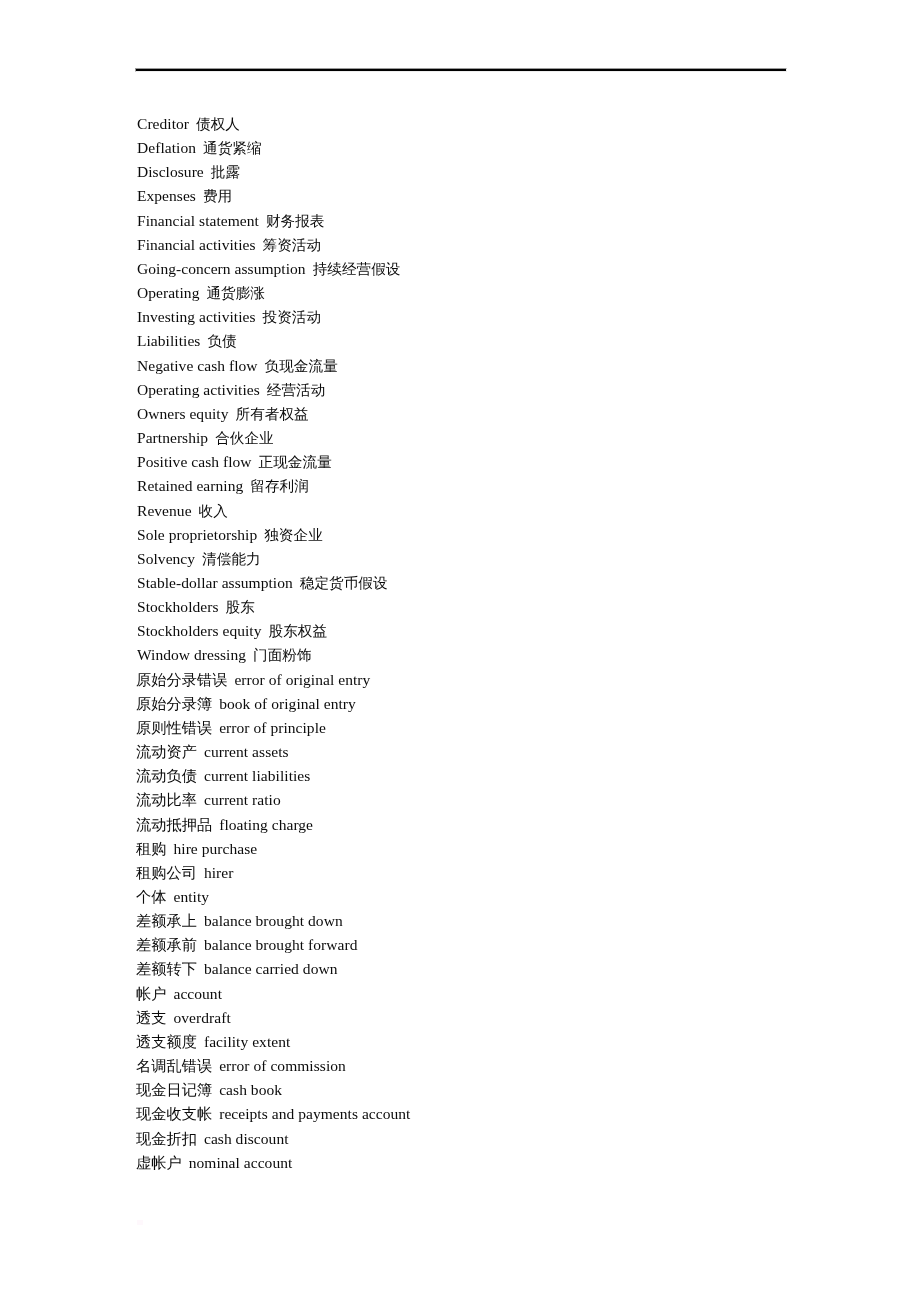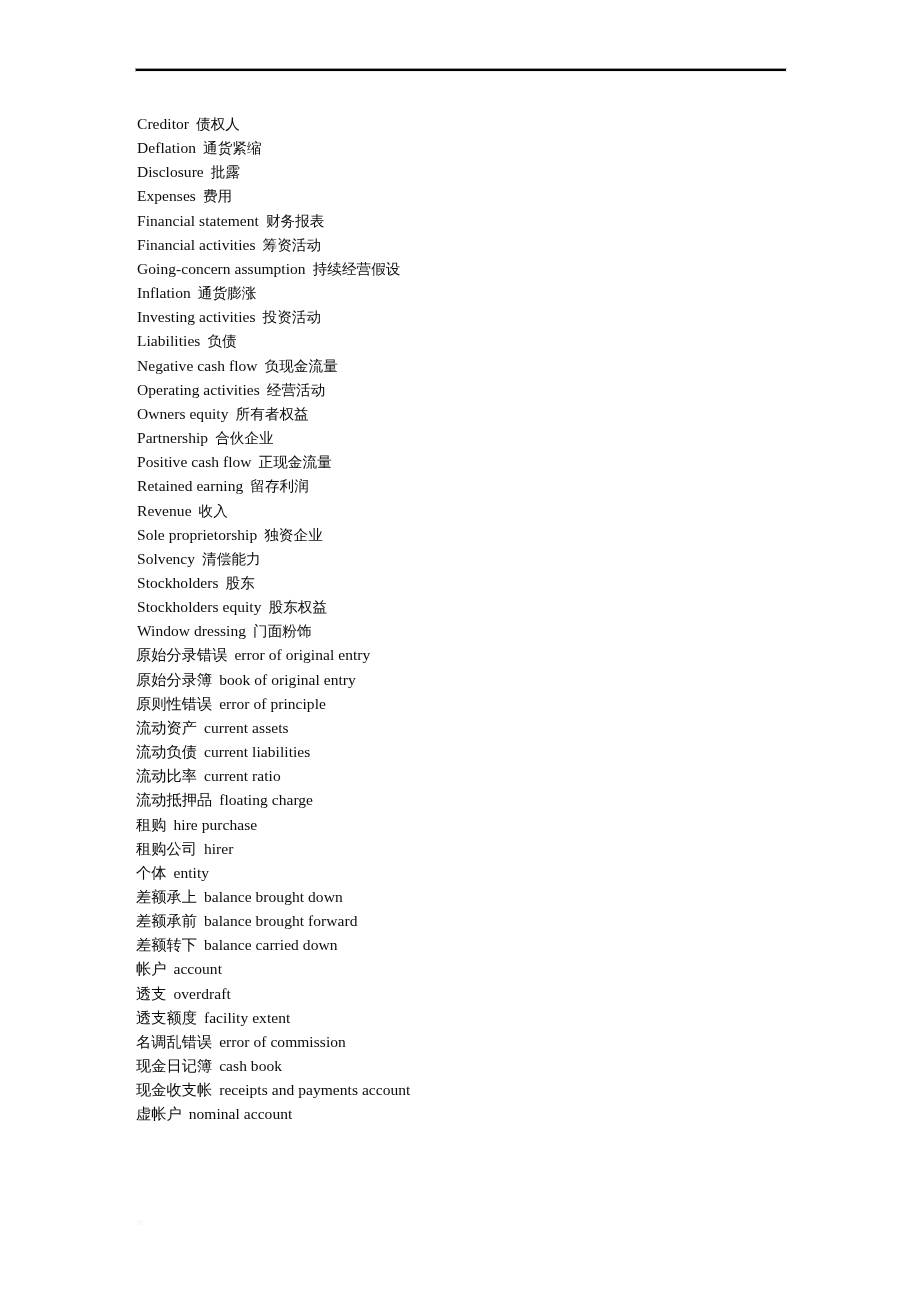--- a/index.html
+++ b/index.html
@@ -99,32 +99,33 @@
   <hr id="header-rule">
 
   <div id="glossary">
       <div class="entry"><span class="term-en">Creditor</span><span class="gap"></span><span class="term-zh">债权人</span></div>
       <div class="entry"><span class="term-en">Deflation</span><span class="gap"></span><span class="term-zh">通货紧缩</span></div>
       <div class="entry"><span class="term-en">Disclosure</span><span class="gap"></span><span class="term-zh">批露</span></div>
       <div class="entry"><span class="term-en">Expenses</span><span class="gap"></span><span class="term-zh">费用</span></div>
       <div class="entry"><span class="term-en">Financial statement</span><span class="gap"></span><span class="term-zh">财务报表</span></div>
       <div class="entry"><span class="term-en">Financial activities</span><span class="gap"></span><span class="term-zh">筹资活动</span></div>
       <div class="entry"><span class="term-en">Going-concern assumption</span><span class="gap"></span><span class="term-zh">持续经营假设</span></div>
-      <div class="entry"><span class="term-en">Inflation</span><span class="gap"></span><span class="term-zh">通货膨涨</span></div>
+      <div class="entry"><span class="term-en">Operating</span><span class="gap"></span><span class="term-zh">通货膨涨</span></div>
       <div class="entry"><span class="term-en">Investing activities</span><span class="gap"></span><span class="term-zh">投资活动</span></div>
       <div class="entry"><span class="term-en">Liabilities</span><span class="gap"></span><span class="term-zh">负债</span></div>
       <div class="entry"><span class="term-en">Negative cash flow</span><span class="gap"></span><span class="term-zh">负现金流量</span></div>
       <div class="entry"><span class="term-en">Operating activities</span><span class="gap"></span><span class="term-zh">经营活动</span></div>
       <div class="entry"><span class="term-en">Owners equity</span><span class="gap"></span><span class="term-zh">所有者权益</span></div>
       <div class="entry"><span class="term-en">Partnership</span><span class="gap"></span><span class="term-zh">合伙企业</span></div>
       <div class="entry"><span class="term-en">Positive cash flow</span><span class="gap"></span><span class="term-zh">正现金流量</span></div>
       <div class="entry"><span class="term-en">Retained earning</span><span class="gap"></span><span class="term-zh">留存利润</span></div>
       <div class="entry"><span class="term-en">Revenue</span><span class="gap"></span><span class="term-zh">收入</span></div>
       <div class="entry"><span class="term-en">Sole proprietorship</span><span class="gap"></span><span class="term-zh">独资企业</span></div>
       <div class="entry"><span class="term-en">Solvency</span><span class="gap"></span><span class="term-zh">清偿能力</span></div>
+      <div class="entry"><span class="term-en">Stable-dollar assumption</span><span class="gap"></span><span class="term-zh">稳定货币假设</span></div>
       <div class="entry"><span class="term-en">Stockholders</span><span class="gap"></span><span class="term-zh">股东</span></div>
       <div class="entry"><span class="term-en">Stockholders equity</span><span class="gap"></span><span class="term-zh">股东权益</span></div>
       <div class="entry"><span class="term-en">Window dressing</span><span class="gap"></span><span class="term-zh">门面粉饰</span></div>
       <div class="entry zh-first"><span class="term-zh">原始分录错误</span><span class="gap"></span><span class="term-en">error of original entry</span></div>
       <div class="entry zh-first"><span class="term-zh">原始分录簿</span><span class="gap"></span><span class="term-en">book of original entry</span></div>
       <div class="entry zh-first"><span class="term-zh">原则性错误</span><span class="gap"></span><span class="term-en">error of principle</span></div>
       <div class="entry zh-first"><span class="term-zh">流动资产</span><span class="gap"></span><span class="term-en">current assets</span></div>
       <div class="entry zh-first"><span class="term-zh">流动负债</span><span class="gap"></span><span class="term-en">current liabilities</span></div>
       <div class="entry zh-first"><span class="term-zh">流动比率</span><span class="gap"></span><span class="term-en">current ratio</span></div>
       <div class="entry zh-first"><span class="term-zh">流动抵押品</span><span class="gap"></span><span class="term-en">floating charge</span></div>
@@ -133,18 +134,19 @@
       <div class="entry zh-first"><span class="term-zh">个体</span><span class="gap"></span><span class="term-en">entity</span></div>
       <div class="entry zh-first"><span class="term-zh">差额承上</span><span class="gap"></span><span class="term-en">balance brought down</span></div>
       <div class="entry zh-first"><span class="term-zh">差额承前</span><span class="gap"></span><span class="term-en">balance brought forward</span></div>
       <div class="entry zh-first"><span class="term-zh">差额转下</span><span class="gap"></span><span class="term-en">balance carried down</span></div>
       <div class="entry zh-first"><span class="term-zh">帐户</span><span class="gap"></span><span class="term-en">account</span></div>
       <div class="entry zh-first"><span class="term-zh">透支</span><span class="gap"></span><span class="term-en">overdraft</span></div>
       <div class="entry zh-first"><span class="term-zh">透支额度</span><span class="gap"></span><span class="term-en">facility extent</span></div>
       <div class="entry zh-first"><span class="term-zh">名调乱错误</span><span class="gap"></span><span class="term-en">error of commission</span></div>
       <div class="entry zh-first"><span class="term-zh">现金日记簿</span><span class="gap"></span><span class="term-en">cash book</span></div>
       <div class="entry zh-first"><span class="term-zh">现金收支帐</span><span class="gap"></span><span class="term-en">receipts and payments account</span></div>
+      <div class="entry zh-first"><span class="term-zh">现金折扣</span><span class="gap"></span><span class="term-en">cash discount</span></div>
       <div class="entry zh-first"><span class="term-zh">虚帐户</span><span class="gap"></span><span class="term-en">nominal account</span></div>
     </div>
 
   <div id="page-artifact"></div>
 
 </div>
 
 </body></html>

